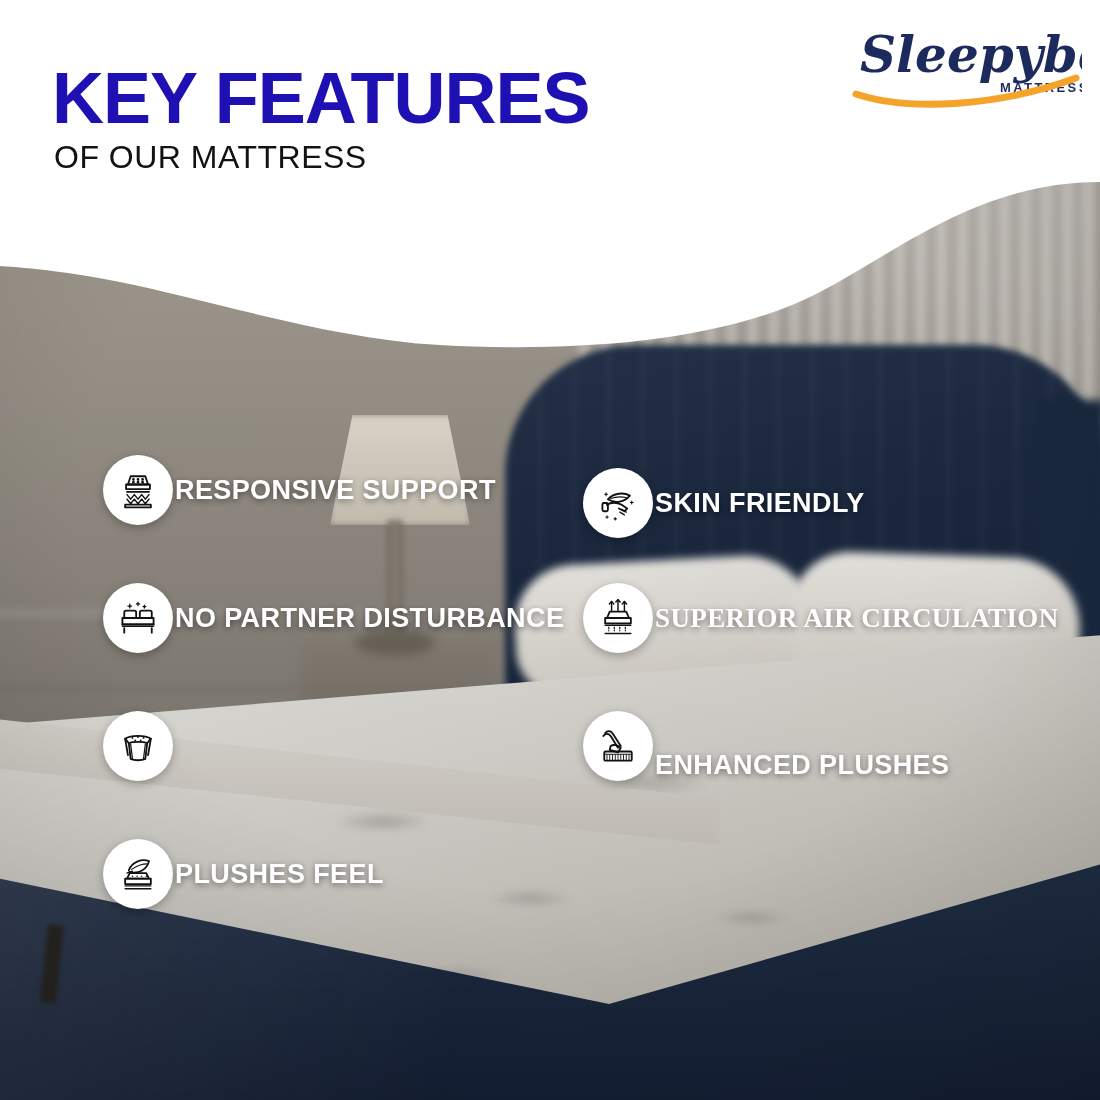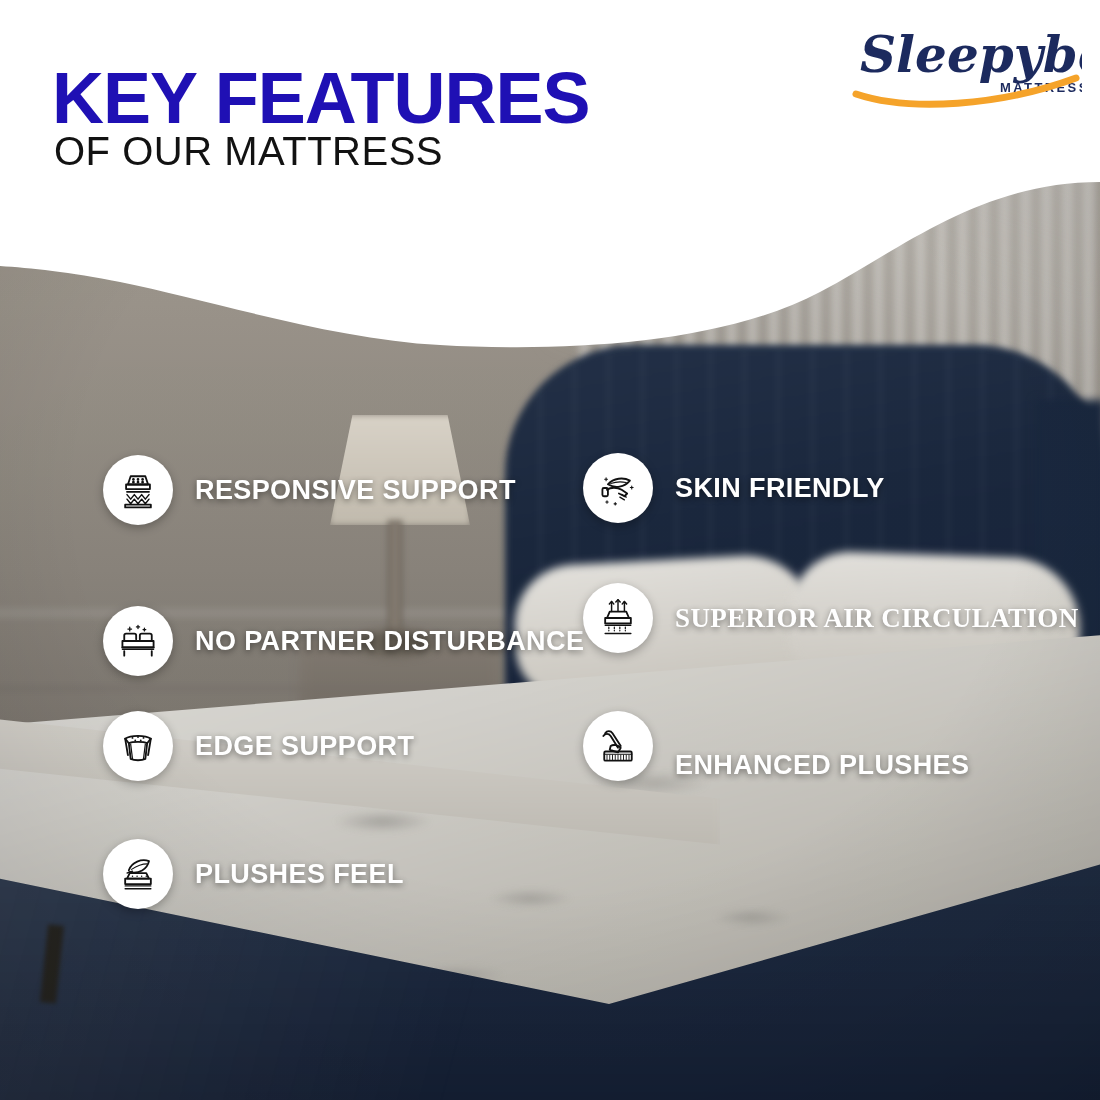--- a/index.html
+++ b/index.html
@@ -174,40 +174,40 @@
     position:absolute; left:0; top:0; width:880px; height:360px;
     z-index:6;
   }
   .title{
     position:absolute; left:52px; top:62px;
     font-size:72px; font-weight:bold; letter-spacing:-1px;
     color:#1f10b4; line-height:1;
     white-space:nowrap;
   }
   .subtitle{
-    position:absolute; left:54px; top:131px;
-    font-size:40px; font-weight:normal; letter-spacing:.5px;
+    position:absolute; left:54px; top:141px;
+    font-size:32px; font-weight:normal; letter-spacing:.5px;
     color:#121212; line-height:1;
     white-space:nowrap;
   }
 
   
   .logo{
     position:absolute; right:18px; top:14px;
     width:232px; height:100px; z-index:7;
   }
   .logo svg{ display:block; }
 
   
   .features{
     position:absolute; left:0; top:0; width:1100px; height:1100px; z-index:8;
   }
   .feature{
     position:absolute;
-    display:flex; align-items:center; gap:22px;
+    display:flex; align-items:center; gap:2px;
     white-space:nowrap;
   }
   .f-icon{
     width:70px; height:70px; flex:0 0 70px;
     background:#ffffff; border-radius:50%;
     display:flex; align-items:center; justify-content:center;
     box-shadow:0 3px 10px rgba(0,0,0,.28);
   }
   .f-icon svg{ display:block; }
   .f-label{
@@ -295,41 +295,41 @@
           </g>
           <path d="M12,26 L36,26" stroke-width="2"></path>
           <path d="M12,29 l4,5 l4,-5 l4,5 l4,-5 l4,5 l4,-5" stroke-width="1.6"></path>
           <path d="M12,34 l4,5 l4,-5 l4,5 l4,-5 l4,5 l4,-5" stroke-width="1.6"></path>
           <path d="M10,40 L38,40 L38,43 L10,43 Z"></path>
         </svg>
       </div>
       <div class="f-label">RESPONSIVE SUPPORT</div>
     </div>
 
-    <div class="feature" style="left:583px; top:453px;justify-content:center;">
+    <div class="feature" style="left:583px; top:468px;justify-content:center;">
       <div class="f-icon">
         <svg viewBox="0 0 48 48" width="44" height="44" fill="none" stroke="#111" stroke-width="2" stroke-linecap="round" stroke-linejoin="round">
           <path d="M13,20 C19,13 30,12 37,16 C31,23 21,25 13,20 Z"></path>
           <path d="M16,19 C22,17 28,17 33,18" stroke-width="1.2"></path>
           <path d="M12,26 C16,23 23,23 28,26 L34,30 L31,33 L25,30"></path>
           <path d="M28,31 l5,3" stroke-width="1.4"></path>
           <path d="M26,34 l5,3" stroke-width="1.4"></path>
           <rect x="7" y="24" width="6" height="9" rx="1.6"></rect>
           <g stroke-width="1.2">
             <path d="M11,13 l0,3 M9.5,14.5 l3,0"></path>
             <path d="M39,22 l0,3 M37.5,23.5 l3,0"></path>
             <path d="M12,38 l0,2.6 M10.7,39.3 l2.6,0"></path>
             <path d="M21,40 l0,2.6 M19.7,41.3 l2.6,0"></path>
           </g>
         </svg>
       </div>
       <div class="f-label">SKIN FRIENDLY</div>
     </div>
 
-    <div class="feature" style="left:103px; top:606px;text-align:center;">
+    <div class="feature" style="left:103px; top:583px;text-align:center;">
       <div class="f-icon">
         <svg viewBox="0 0 48 48" width="44" height="44" fill="none" stroke="#111" stroke-width="2" stroke-linecap="round" stroke-linejoin="round">
           <path d="M9,24 L9,18 C9,17 10,16 11,16 L20,16 C21,16 22,17 22,18 L22,22"></path>
           <path d="M26,22 L26,18 C26,17 27,16 28,16 L37,16 C38,16 39,17 39,18 L39,24"></path>
           <path d="M7,24 L41,24 L41,31 L7,31 Z"></path>
           <path d="M7,33 L41,33" stroke-width="1.6"></path>
           <path d="M9,35 L9,40 M39,35 L39,40"></path>
           <path d="M7,31 L41,31"></path>
           <g stroke-width="1.4">
             <path d="M15,9 l0,4 M13,11 l4,0"></path>
@@ -375,21 +375,20 @@
           <path d="M32,22 L30,38" stroke-width="1.3"></path>
           <g fill="#111" stroke="none">
             <circle cx="18" cy="15.2" r="1"></circle>
               <circle cx="24" cy="14.2" r="1"></circle>
             <circle cx="30" cy="15.2" r="1"></circle>
             <circle cx="21" cy="18" r="1"></circle>
               <circle cx="27" cy="18" r="1"></circle>
           </g>
         </svg>
       </div>
-      <div class="f-label">EDGE SUPPORT</div>
     </div>
 
     <div class="feature" style="left:583px; top:711px;align-items:flex-end;">
       <div class="f-icon">
         <svg viewBox="0 0 48 48" width="44" height="44" fill="none" stroke="#111" stroke-width="2" stroke-linecap="round" stroke-linejoin="round">
           <path d="M10,10 C12,7 16,7 18,10 L27,24"></path>
           <path d="M8,13 C10,10 14,10 16,13 L24,26"></path>
           <path d="M16,24 C19,22 24,23 27,26 L24,31 C20,30 17,29 15,28 Z"></path>
           <rect x="9" y="30" width="30" height="10" rx="1.4"></rect>
           <path d="M9,33 L39,33" stroke-width="1.2"></path>

